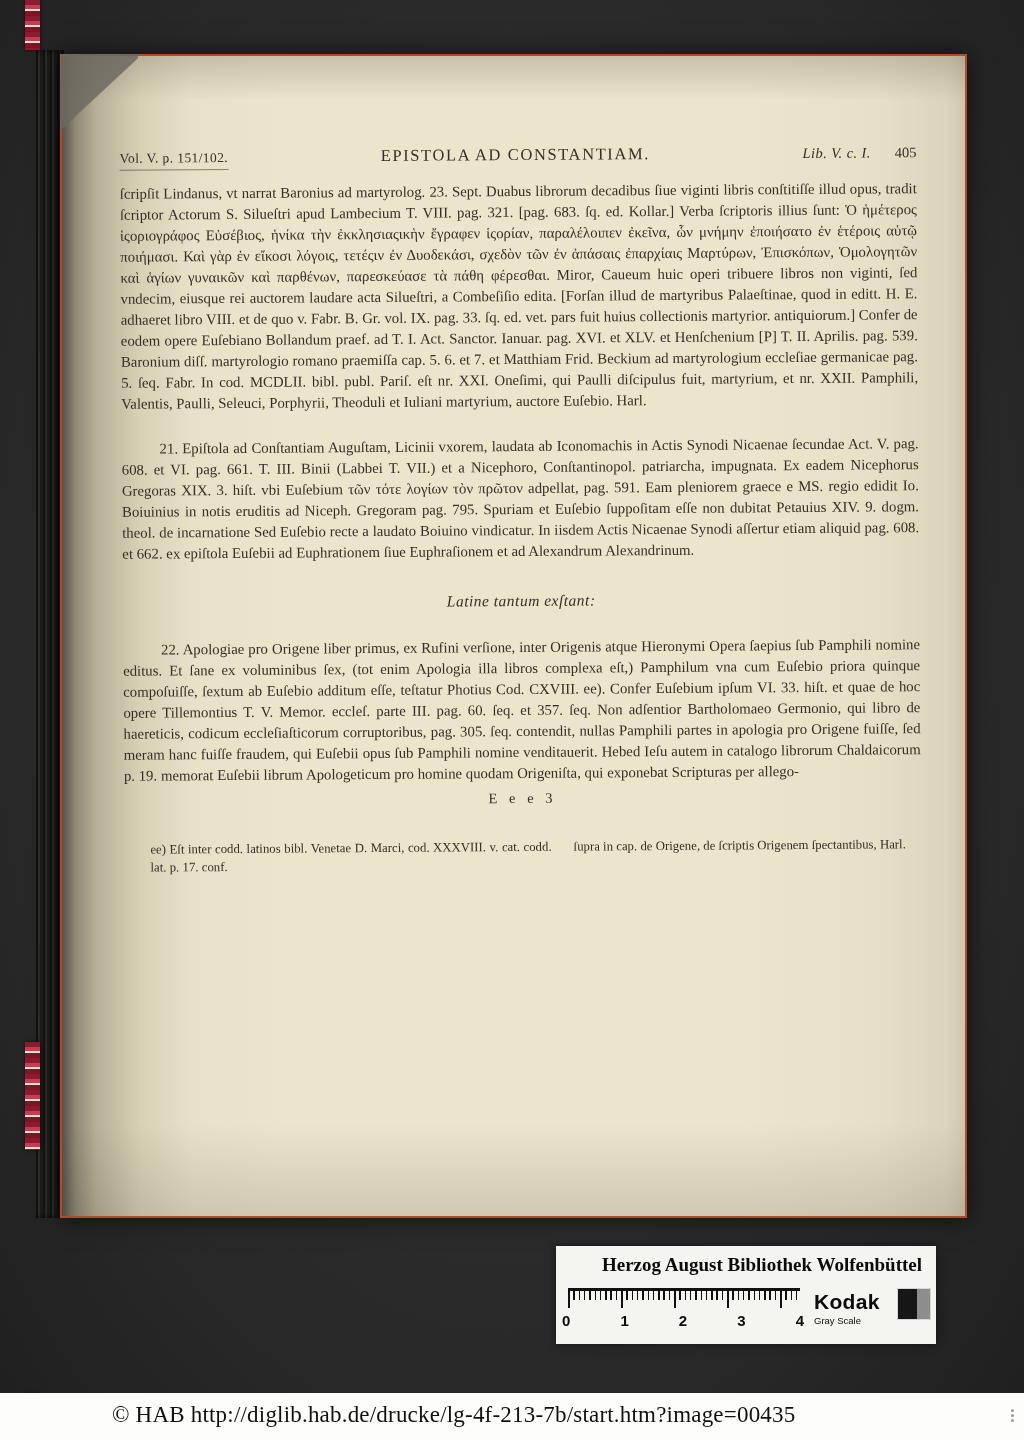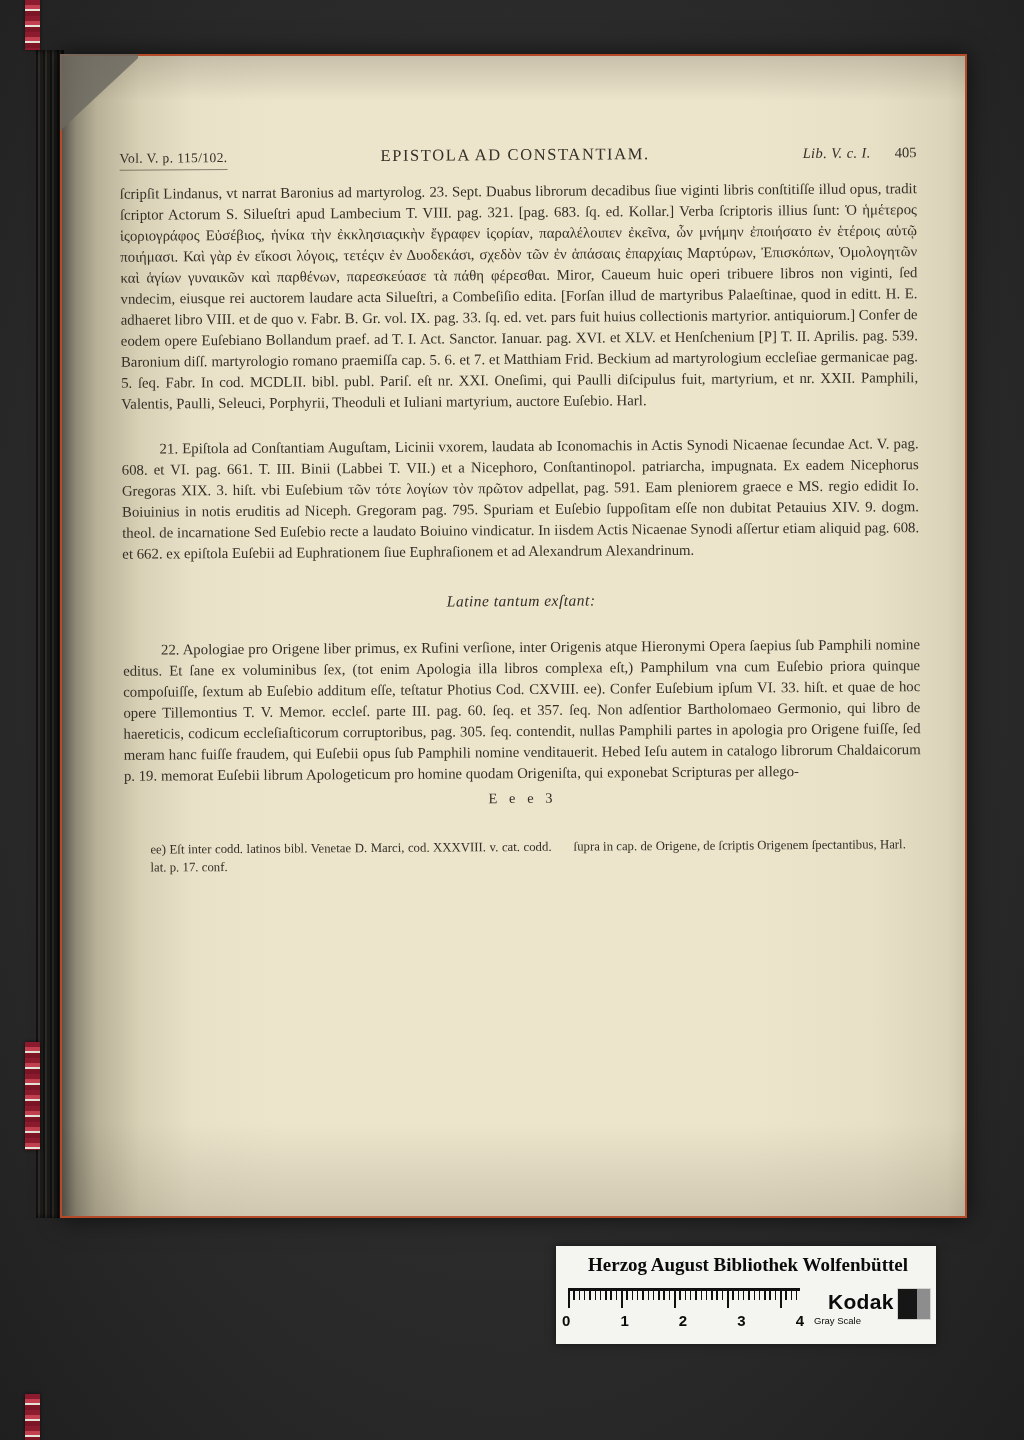--- a/index.html
+++ b/index.html
@@ -83,39 +83,39 @@
   }
   .footnote .fn-left{width:54%;padding-left:26px;}
   .footnote .fn-right{width:46%;padding-right:6px;}
 
   
   .kodak-card{
     position:absolute;left:556px;top:1246px;width:380px;height:98px;
     background:#f4f4f1;box-shadow:0 0 8px rgba(0,0,0,.55);
   }
   .card-title{
-    margin-top:8px;text-align:left;
+    margin-top:8px;text-align:center;
     font-family:"Liberation Serif",serif;font-weight:bold;font-size:19px;color:#0b0b0b;padding-left:32px;
   }
   .ruler{
     position:absolute;left:12px;top:42px;width:232px;height:17px;
     border-top:3px solid #101010;
     background:
       repeating-linear-gradient(90deg,#101010 0 2px,rgba(0,0,0,0) 2px 53px),
       repeating-linear-gradient(90deg,#101010 0 1.4px,rgba(0,0,0,0) 1.4px 5.3px);
     background-size:100% 17px,100% 9px;
     background-repeat:no-repeat;
   }
   .ruler-numbers{
     position:absolute;left:6px;top:66px;width:242px;
     display:flex;justify-content:space-between;
     font-family:"Liberation Sans",sans-serif;font-weight:bold;font-size:15px;color:#0b0b0b;
   }
   .kodak-brand{
-    position:absolute;left:272px;top:44px;
+    position:absolute;left:258px;top:44px;
     font-family:"Liberation Sans",sans-serif;font-weight:bold;font-size:21px;color:#0b0b0b;letter-spacing:.3px;
   }
   .gray-scale-label{
     position:absolute;left:258px;top:69px;
     font-family:"Liberation Sans",sans-serif;font-weight:normal;font-size:9.5px;color:#0b0b0b;
   }
   .gray-patch{
     position:absolute;left:341px;top:42px;width:32px;height:30px;display:flex;
     border:1px solid #d6d6d2;
   }
@@ -145,21 +145,21 @@
   <div class="strip top"></div>
   <div class="strip mid"></div>
   <div class="strip bottom"></div>
 
   <div class="page">
     <div class="corner-fold"></div>
 
     <div class="content">
 
       <div class="page-header">
-        <span class="hdr-left">Vol. V. p. 115/102.</span>
+        <span class="hdr-left">Vol. V. p. 151/102.</span>
         <span class="hdr-title">EPISTOLA AD CONSTANTIAM.</span>
         <span class="hdr-right">
           <span class="hdr-ref">Lib. V. c. I.</span><span class="hdr-pn">405</span>
         </span>
       </div>
 
       <p class="body">ſcripſit Lindanus, vt narrat Baronius ad martyrolog. 23. Sept. Duabus librorum decadibus ſiue viginti libris conſtitiſſe illud opus, tradit ſcriptor Actorum S. Silueſtri apud Lambecium T. VIII. pag. 321. [pag. 683. ſq. ed. Kollar.] Verba ſcriptoris illius ſunt: Ὁ ἡμέτερος ἱςοριογράφος Εὐσέβιος, ἡνίκα τὴν ἐκκλησιαςικὴν ἔγραφεν ἱςορίαν, παραλέλοιπεν ἐκεῖνα, ὧν μνήμην ἐποιήσατο ἐν ἑτέροις αὑτῷ ποιήμασι. Καὶ γὰρ ἐν εἴκοσι λόγοις, τετέςιν ἐν Δυοδεκάσι, σχεδὸν τῶν ἐν ἁπάσαις ἐπαρχίαις Μαρτύρων, Ἐπισκόπων, Ὁμολογητῶν καὶ ἁγίων γυναικῶν καὶ παρθένων, παρεσκεύασε τὰ πάθη φέρεσθαι. Miror, Caueum huic operi tribuere libros non viginti, ſed vndecim, eiusque rei auctorem laudare acta Silueſtri, a Combeſiſio edita. [Forſan illud de martyribus Palaeſtinae, quod in editt. H. E. adhaeret libro VIII. et de quo v. Fabr. B. Gr. vol. IX. pag. 33. ſq. ed. vet. pars fuit huius collectionis martyrior. antiquiorum.] Confer de eodem opere Euſebiano Bollandum praef. ad T. I. Act. Sanctor. Ianuar. pag. XVI. et XLV. et Henſchenium [P] T. II. Aprilis. pag. 539. Baronium diſſ. martyrologio romano praemiſſa cap. 5. 6. et 7. et Matthiam Frid. Beckium ad martyrologium eccleſiae germanicae pag. 5. ſeq. Fabr. In cod. MCDLII. bibl. publ. Pariſ. eſt nr. XXI. Oneſimi, qui Paulli diſcipulus fuit, martyrium, et nr. XXII. Pamphili, Valentis, Paulli, Seleuci, Porphyrii, Theoduli et Iuliani martyrium, auctore Euſebio. Harl.</p>
 
       <p class="body sp indent">21. Epiſtola ad Conſtantiam Auguſtam, Licinii vxorem, laudata ab Iconomachis in Actis Synodi Nicaenae ſecundae Act. V. pag. 608. et VI. pag. 661. T. III. Binii (Labbei T. VII.) et a Nicephoro, Conſtantinopol. patriarcha, impugnata. Ex eadem Nicephorus Gregoras XIX. 3. hiſt. vbi Euſebium τῶν τότε λογίων τὸν πρῶτον adpellat, pag. 591. Eam pleniorem graece e MS. regio edidit Io. Boiuinius in notis eruditis ad Niceph. Gregoram pag. 795. Spuriam et Euſebio ſuppoſitam eſſe non dubitat Petauius XIV. 9. dogm. theol. de incarnatione Sed Euſebio recte a laudato Boiuino vindicatur. In iisdem Actis Nicaenae Synodi aſſertur etiam aliquid pag. 608. et 662. ex epiſtola Euſebii ad Euphrationem ſiue Euphraſionem et ad Alexandrum Alexandrinum.</p>
 
@@ -188,14 +188,18 @@
       <span>4</span>
     </div>
     <div class="kodak-brand">Kodak</div>
     <div class="gray-scale-label">Gray Scale</div>
     <div class="gray-patch">
       <div class="g-black"></div>
       <div class="g-gray"></div>
     </div>
   </div>
 
+  <div class="footer-bar">
+    <span class="footer-text">© HAB http://diglib.hab.de/drucke/lg-4f-213-7b/start.htm?image=00435</span>
+    <span class="footer-dots"></span>
+  </div>
 
 </div>
 
 </body></html>

